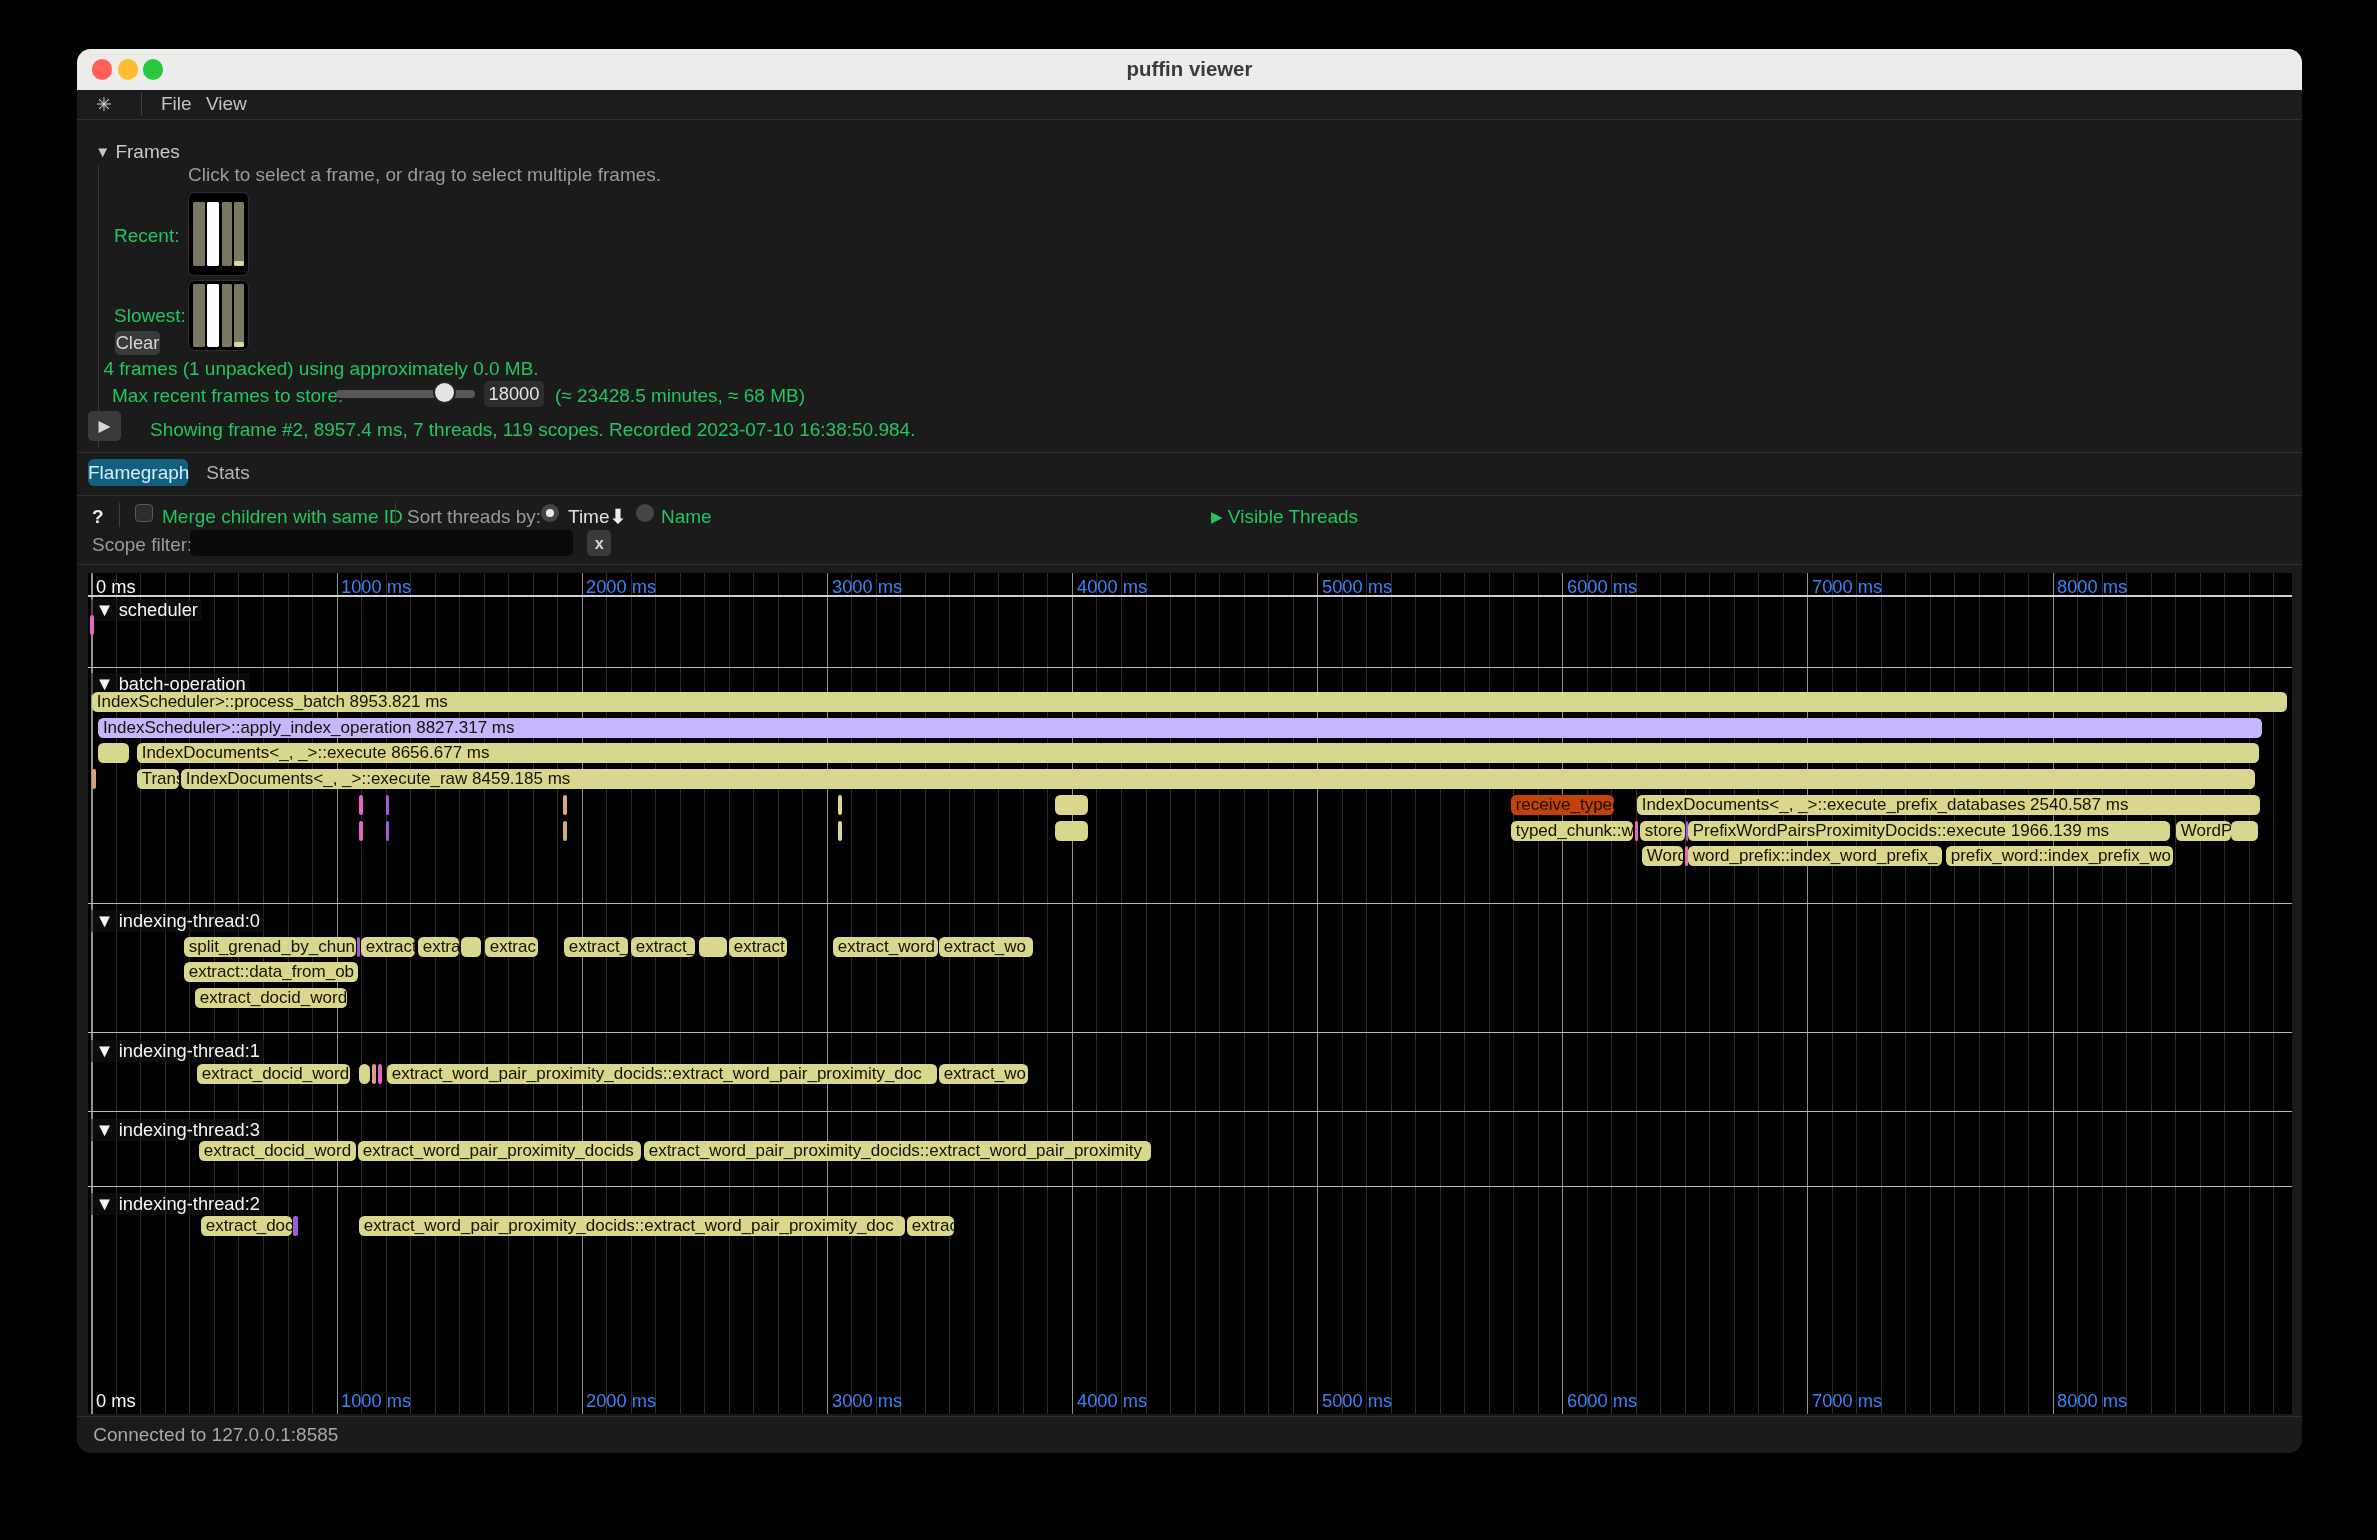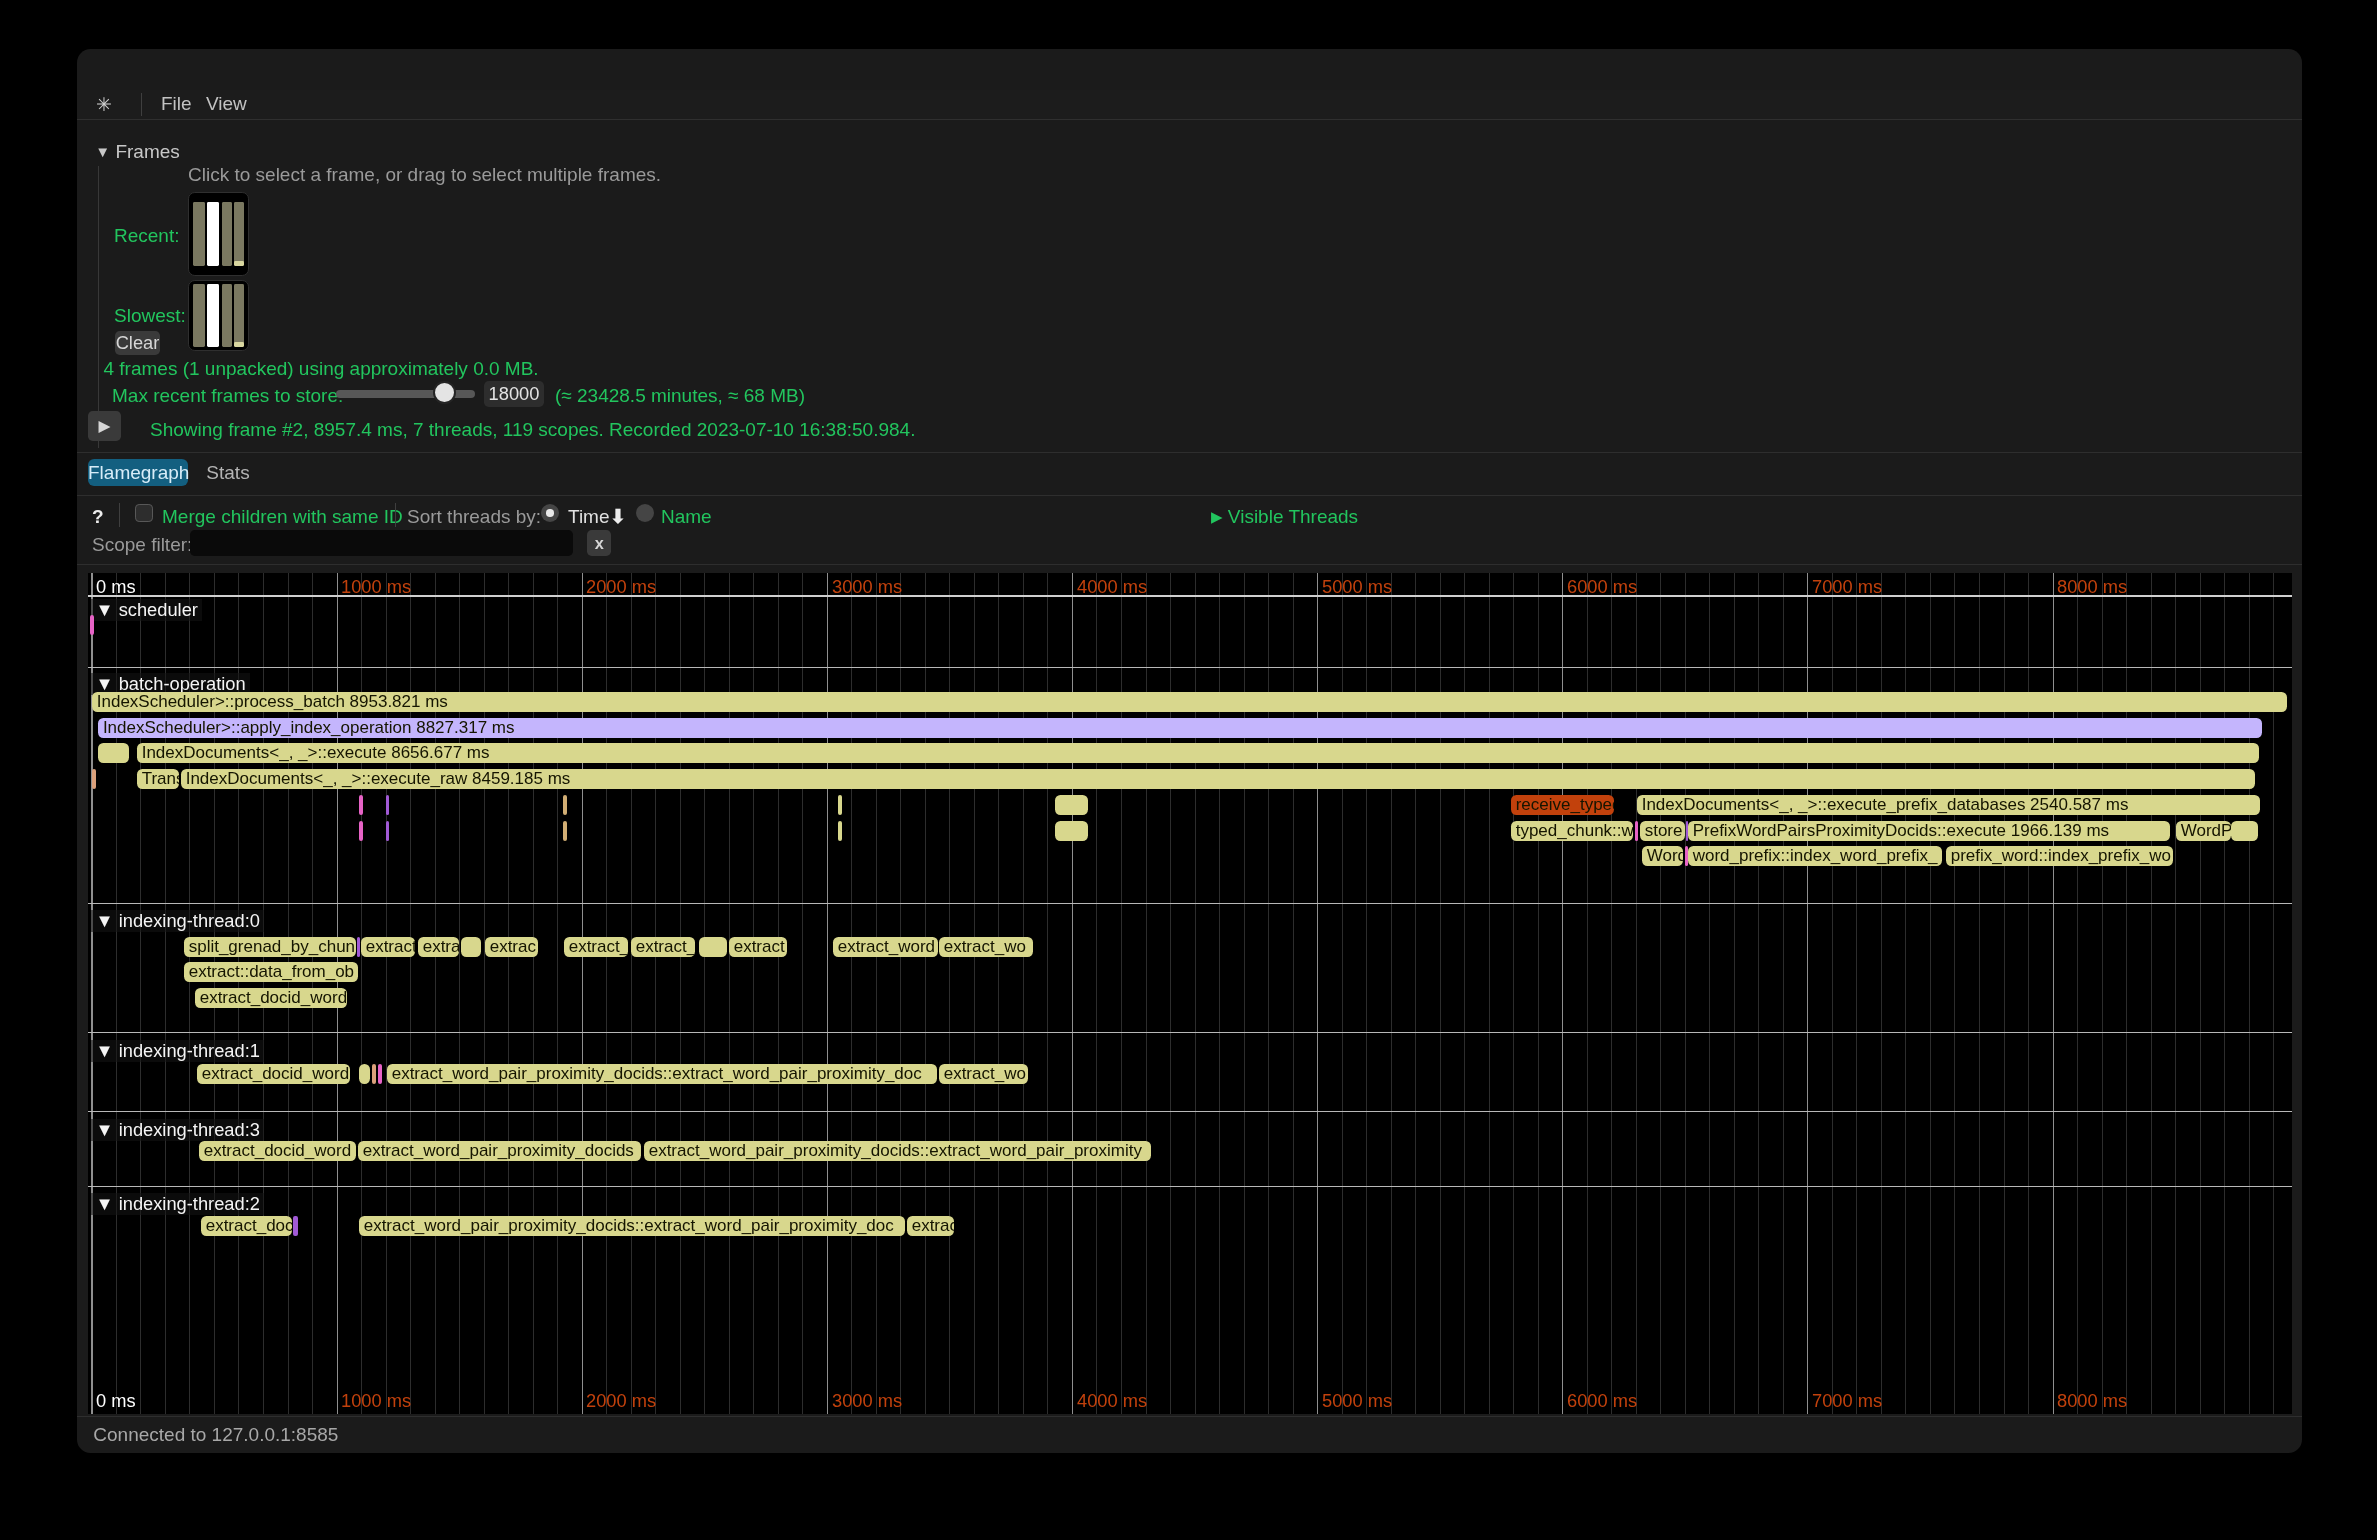--- a/index.html
+++ b/index.html
@@ -45,36 +45,42 @@
   .radio .dot{position:absolute;left:5.4px;top:5.4px;width:7.5px;height:7.5px;border-radius:50%;background:#e8e8e8;display:none;}
   .radio.sel .dot{display:block;}
   
   #scope-input{position:absolute;left:113px;top:481px;width:383px;height:26px;background:#0a0a0a;
                border:none;border-radius:4.7px;color:#ddd;font-size:17.6px;padding:0 6.8px;box-sizing:border-box;}
   
   #canvas{position:absolute;left:11px;top:524px;width:2204px;height:841px;background:#000;overflow:hidden;}
   .grid{position:absolute;top:0;height:841px;}
   .grid.minor{width:1.4px;background:#2d2d2d;}
   .grid.major{width:1.4px;background:#8f8f8f;}
-  .axis-label{position:absolute;font-size:18.3px;color:#c2410c;white-space:nowrap;}
+  .axis-label{position:absolute;font-size:18.3px;color:#3b82f6;white-space:nowrap;}
   .axis-label.zero{color:#fff;}
   .axis-line{position:absolute;left:0;width:100%;height:1.4px;background:#cfcfcf;}
   .section-sep{position:absolute;left:0;width:100%;height:1.4px;background:#b8b8b8;}
   .thread-header{position:absolute;left:3.4px;font-size:18.3px;color:#f5f5f5;white-space:nowrap;background:rgba(20,20,20,.55);padding:0 4.1px;}
   .bar{position:absolute;height:20.4px;border-radius:5.4px;overflow:hidden;white-space:nowrap;
        font-size:17px;line-height:19.7px;color:#151500;padding:0 0 0 4.7px;box-sizing:border-box;}
   .bar.sliver{border-radius:2px;padding:0;}
   
   #statusbar-text{position:absolute;left:16.3px;top:1375px;font-size:19px;color:#a8a8a8;}
 </style>
 </head>
 <body>
 
 <div id="window">
 
+  <div id="titlebar">
+    <div class="light" style="left:15px;background:#ff5f57;"></div>
+    <div class="light" style="left:41px;background:#febc2e;"></div>
+    <div class="light" style="left:66px;background:#28c840;"></div>
+    <div id="title">puffin viewer</div>
+  </div>
 
   <div id="menubar">
     <div class="menutext" style="left:19px;color:#cfcfcf;">✳</div>
     <div class="vsep" style="left:64px;top:2.7px;height:23px;"></div>
     <div class="menutext" style="left:84px;">File</div>
     <div class="menutext" style="left:129px;">View</div>
   </div>
 
   <div class="t" style="left:18.3px;top:92px;color:#c8c8c8;">
     <span style="font-size:15px;vertical-align:1.4px;">▼</span>

